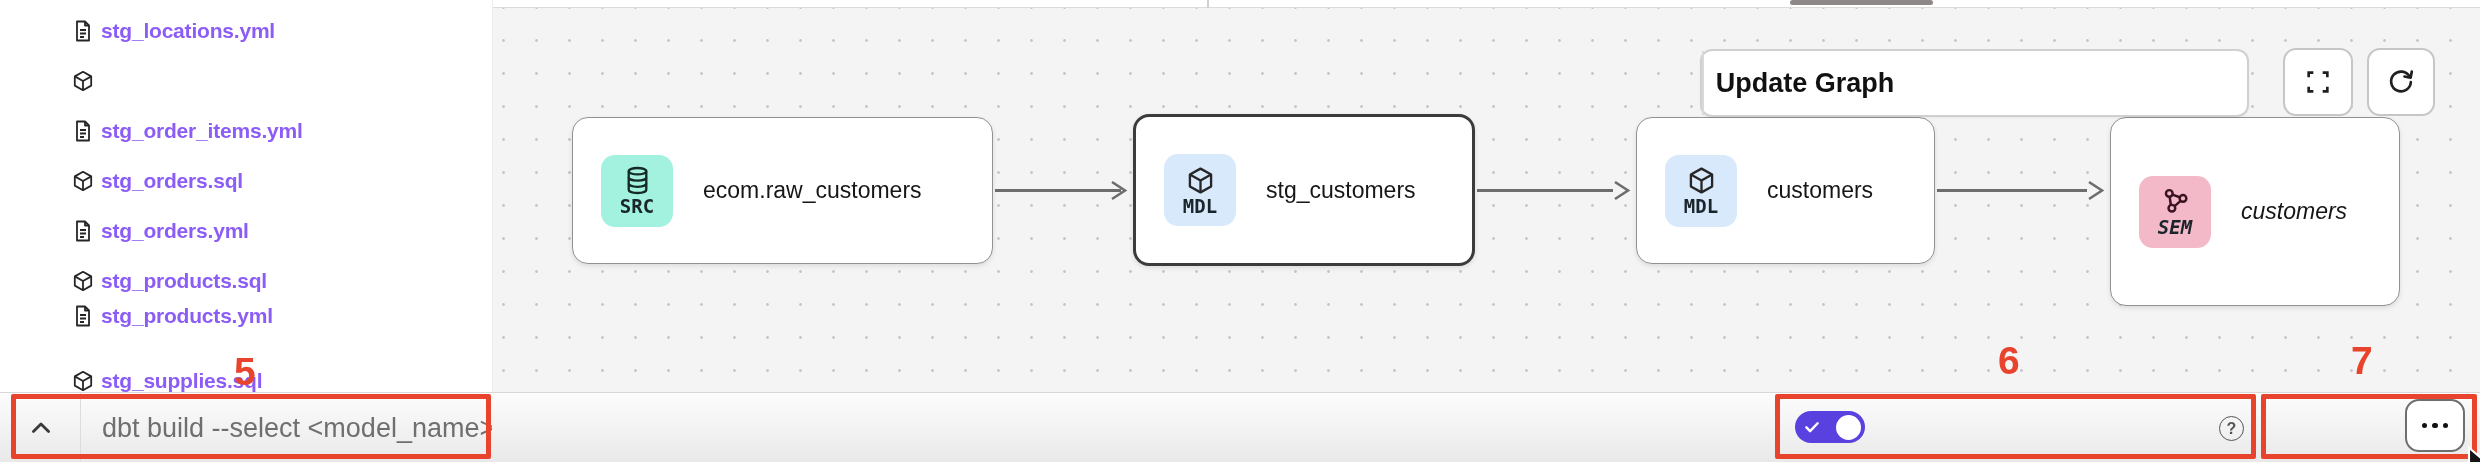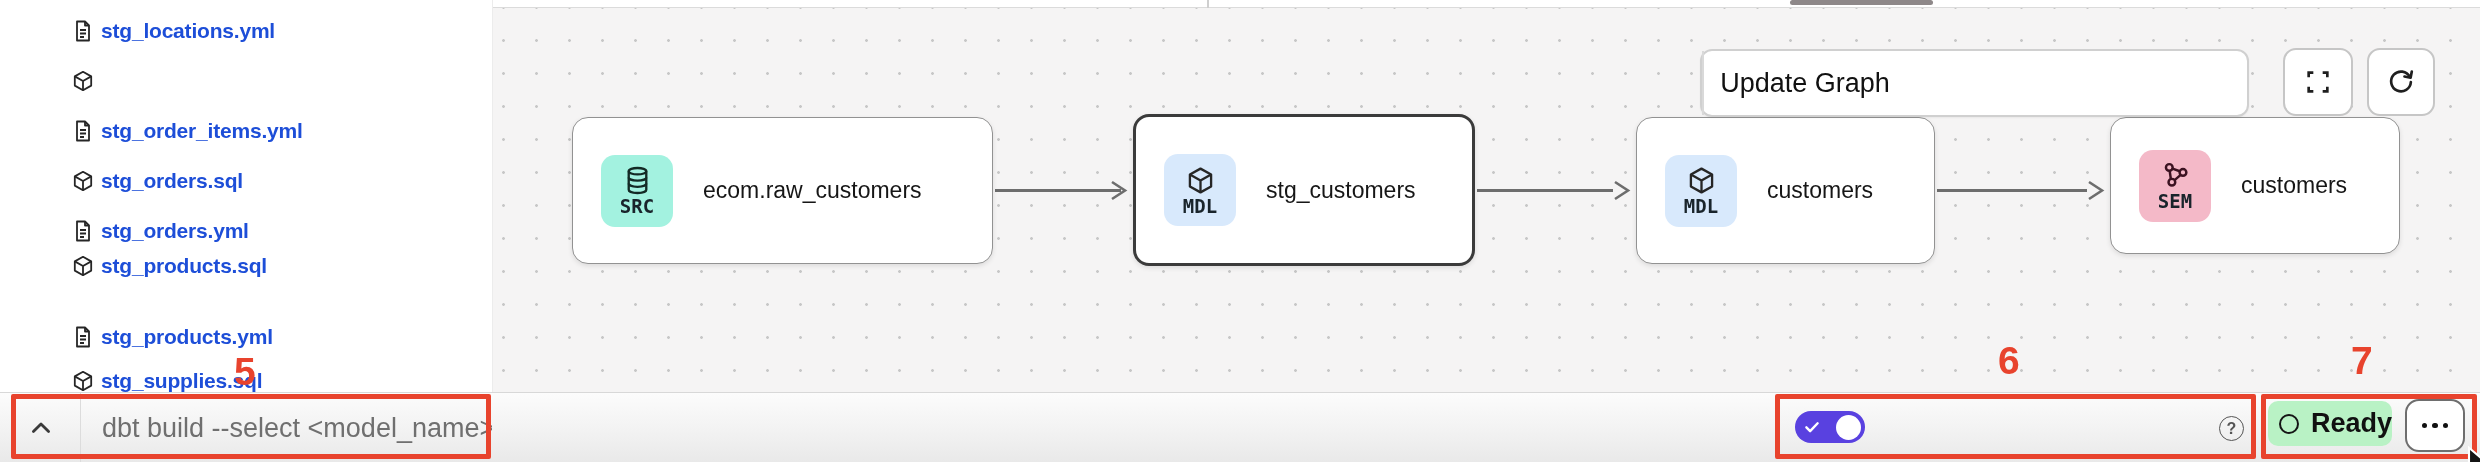--- a/index.html
+++ b/index.html
@@ -14,21 +14,21 @@
     position:absolute; left:0; top:0; width:493px; height:392px;
     background:#fff; border-right:1px solid #ececec; overflow:hidden; z-index:2;
   }
   .file-row {
     position:absolute; left:0; width:493px; height:50px;
     display:flex; align-items:center; cursor:pointer;
   }
   .file-row .file-icon { position:absolute; left:71px; width:24px; height:24px; display:flex; }
   .file-row .file-icon svg { width:24px; height:24px; }
   .file-row .file-label {
-    position:absolute; left:101px; font-size:21px; font-weight:600; color:#1d4ed8;
+    position:absolute; left:101px; font-size:21px; font-weight:600; color:#8b5cf6;
     white-space:nowrap; letter-spacing:-0.2px;
   }
 
   
   .canvas-bg {
     position:absolute; left:493px; top:8px; width:1987px; height:384px;
     background-color:#f5f4f4;
     background-image:radial-gradient(circle, #c7c7c7 1.3px, transparent 1.5px);
     background-size:33px 33px; background-position:27px 16px; z-index:1;
   }
@@ -71,21 +71,21 @@
     background:#fff; border:2px solid #d0d0d0; border-radius:12px;
     display:flex; align-items:stretch; z-index:6; box-shadow:0 1px 2px rgba(0,0,0,.05);
   }
   .sel-input {
     flex:1; border:none; outline:none; background:transparent;
     font-family:inherit; font-size:27px; color:#303030; padding:0 10px 0 24px; min-width:0;
   }
   .selbox-divider { width:2px; background:#d9d9d9; }
   .update-btn {
     width:202px; border:none; background:none; cursor:pointer;
-    font-family:inherit; font-size:27px; font-weight:400; color:#111;
+    font-family:inherit; font-size:27px; font-weight:700; color:#111;
     display:flex; align-items:center; justify-content:center;
   }
   .icon-btn {
     position:absolute; top:48px; height:68px; background:#fff;
     border:2px solid #c6c6c6; border-radius:13px; z-index:6; cursor:pointer;
     display:flex; align-items:center; justify-content:center;
   }
   #fullscreen-btn { left:2283px; width:70px; }
   #refresh-btn   { left:2367px; width:68px; }
   .icon-btn svg { width:32px; height:32px; }
@@ -217,21 +217,21 @@
           <span style="display:flex">
             <svg viewBox="0 0 24 24" fill="none" stroke="#262626" stroke-width="1.8" stroke-linejoin="round">
               <path d="M12 2.8l8.2 4.6v9.2L12 21.2l-8.2-4.6V7.4z"></path>
               <path d="M3.8 7.4l8.2 4.6 8.2-4.6M12 12v9.2"></path>
             </svg>
           </span>
           <span class="badge-label">MDL</span>
         </div>
         <span class="node-label">customers</span>
       </div>
-      <div class="node" style="left: 2110px; top: 117px; width: 290px; height: 137px;">
+      <div class="node" style="left: 2110px; top: 117px; width: 290px; height: 189px; font-style: italic;">
         <div class="badge" style="background:#f4b9c8">
           <span style="display:flex">
             <svg viewBox="0 0 24 24" fill="none" stroke="#3c1322" stroke-width="1.9">
               <circle cx="7.2" cy="5.8" r="2.6"></circle>
               <circle cx="17.8" cy="9.6" r="2.6"></circle>
               <circle cx="9.2" cy="17.2" r="2.6"></circle>
               <path d="M9.7 6.7l5.6 2M8.4 14.7l-0.9-6.2M11.3 15.6l4.7-4.1"></path>
             </svg>
           </span>
           <span class="badge-label">SEM</span>
@@ -302,30 +302,30 @@
         <div class="file-row" style="top: 206px;">
           <span class="file-icon">
             <svg viewBox="0 0 24 24" fill="none" stroke="#262626" stroke-width="1.8" stroke-linejoin="round">
               <path d="M6 2.5h8l4 4v15H6z"></path>
               <path d="M14 2.5v4h4"></path>
               <path d="M9 11h6M9 14.5h6M9 18h4"></path>
             </svg>
           </span>
           <span class="file-label">stg_orders.yml</span>
         </div>
-        <div class="file-row" style="top: 241px;">
+        <div class="file-row" style="top: 256px;">
           <span class="file-icon">
             <svg viewBox="0 0 24 24" fill="none" stroke="#262626" stroke-width="1.8" stroke-linejoin="round">
               <path d="M12 2.8l8.2 4.6v9.2L12 21.2l-8.2-4.6V7.4z"></path>
               <path d="M3.8 7.4l8.2 4.6 8.2-4.6M12 12v9.2"></path>
             </svg>
           </span>
           <span class="file-label">stg_products.sql</span>
         </div>
-        <div class="file-row" style="top: 312px;">
+        <div class="file-row" style="top: 291px;">
           <span class="file-icon">
             <svg viewBox="0 0 24 24" fill="none" stroke="#262626" stroke-width="1.8" stroke-linejoin="round">
               <path d="M6 2.5h8l4 4v15H6z"></path>
               <path d="M14 2.5v4h4"></path>
               <path d="M9 11h6M9 14.5h6M9 18h4"></path>
             </svg>
           </span>
           <span class="file-label">stg_products.yml</span>
         </div>
         <div class="file-row" style="top: 356px;">
@@ -354,24 +354,20 @@
     <button class="toggle" id="defer-toggle" style="background: rgb(89, 65, 224);">
       <span class="check" style="display:flex">
         <svg viewBox="0 0 24 24" fill="none" stroke="#fff" stroke-width="3.2" stroke-linecap="round" stroke-linejoin="round">
             <path d="M4.5 12.5 L9.5 17.5 L19.5 7"></path>
           </svg>
       </span>
       <span class="knob"></span>
     </button>
     <div class="help-icon">?</div>
 
-    <div class="status-pill" id="status-pill" style="background: rgb(185, 242, 197);">
-      <span class="status-circle"></span>
-      <span class="status-label">Ready</span>
-    </div>
     <button class="ellipsis-btn">
       <span style="display:flex;gap:5px;">
           <i></i>
           <i></i>
           <i></i>
         </span>
       </button>
 
   </div>
 

